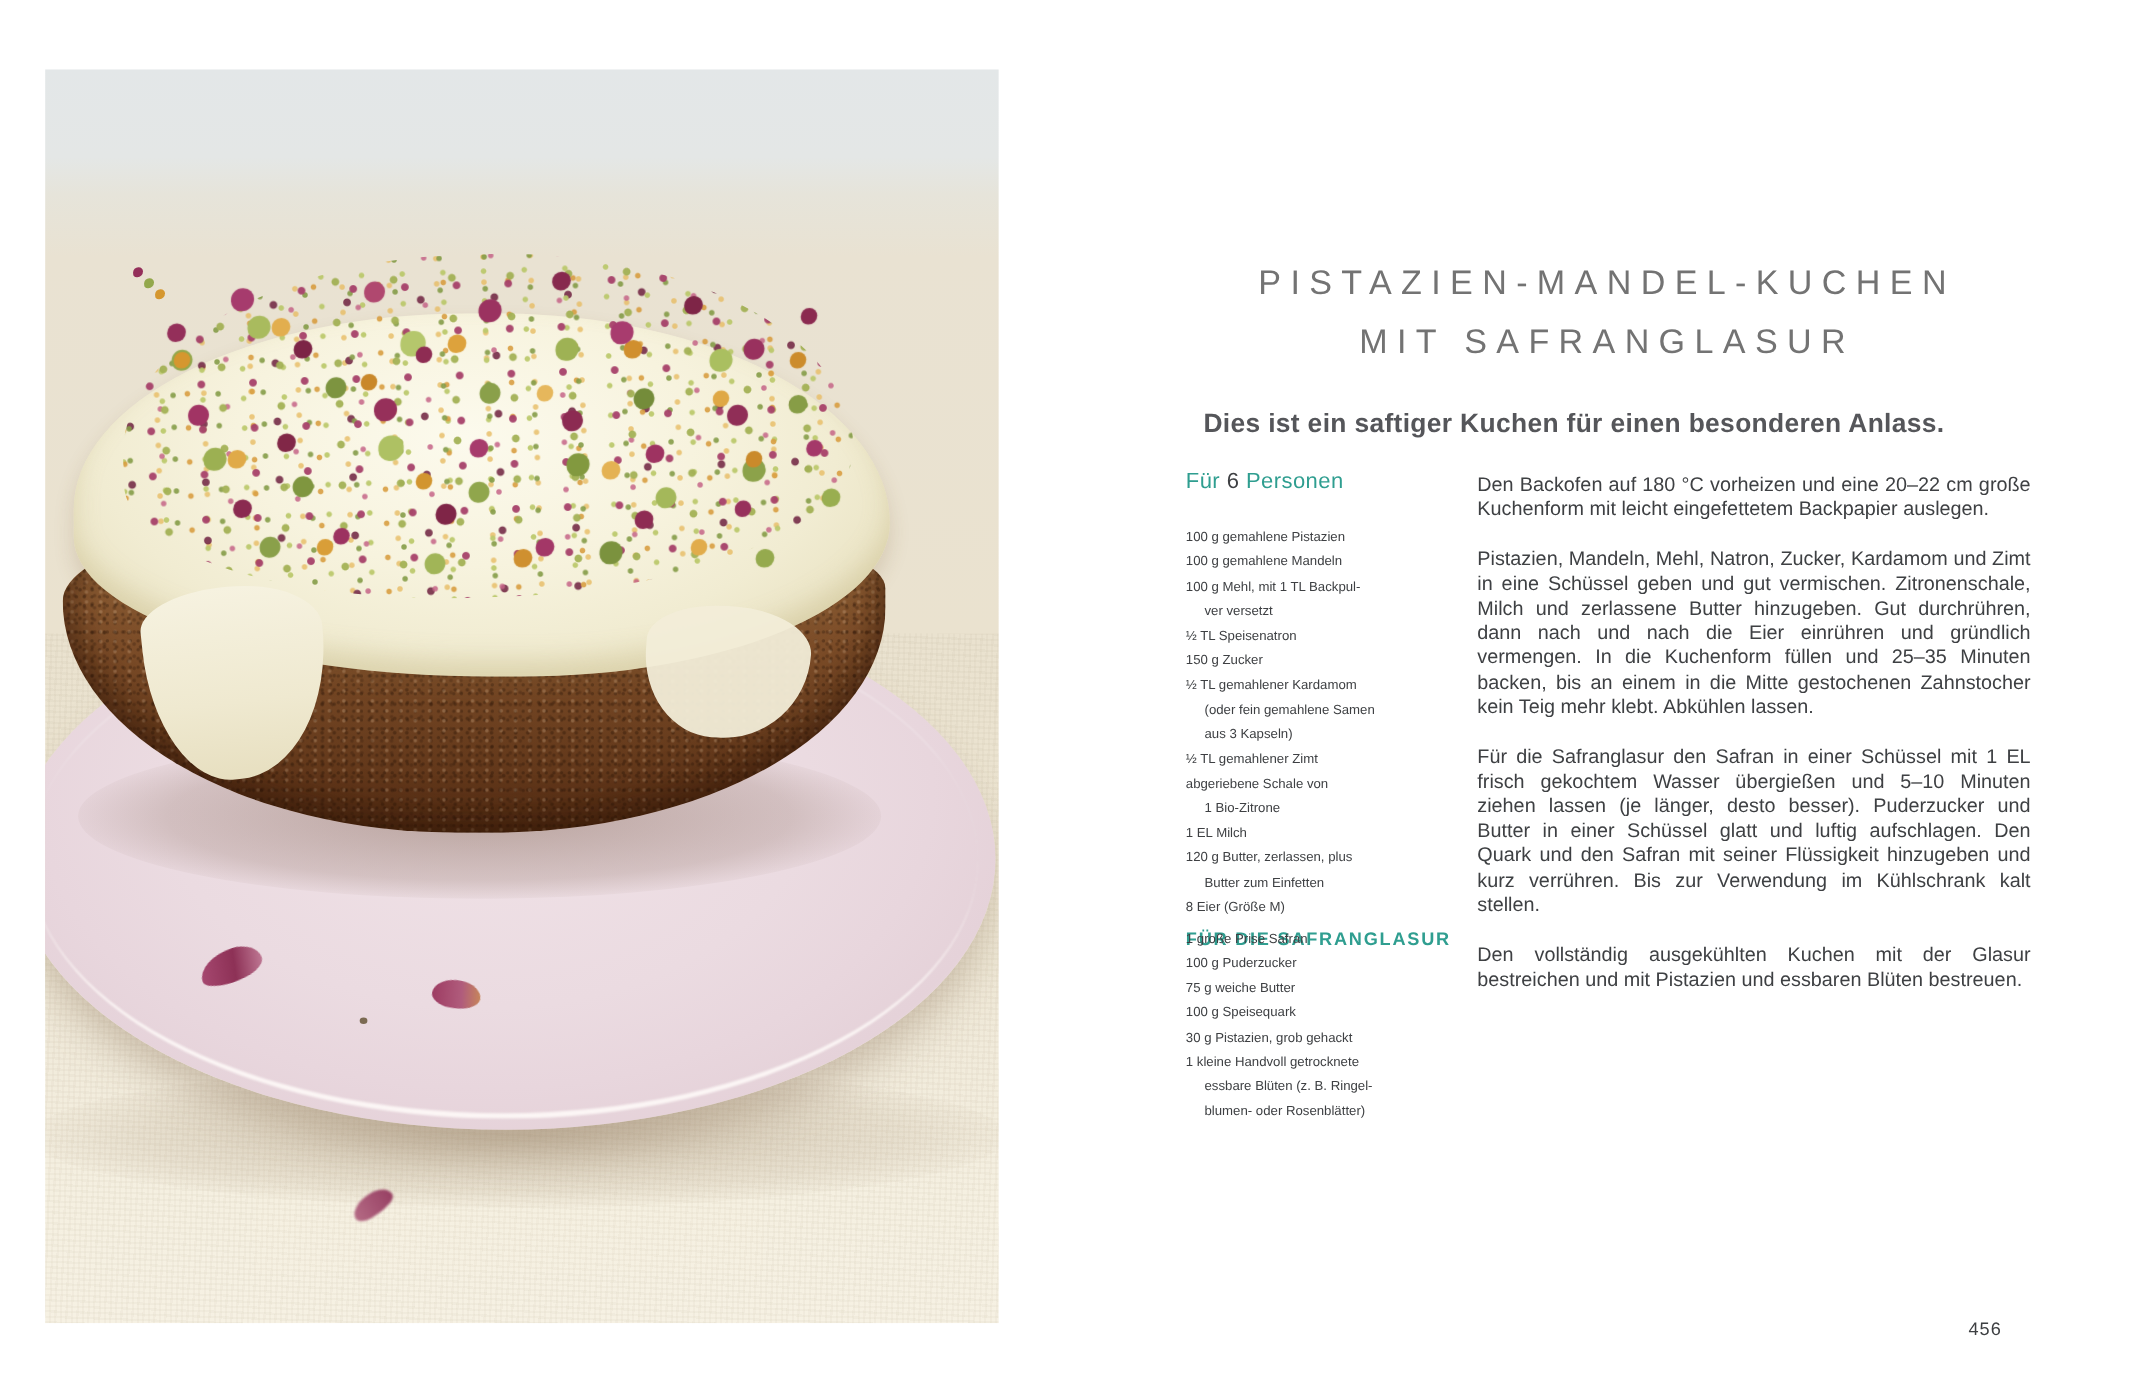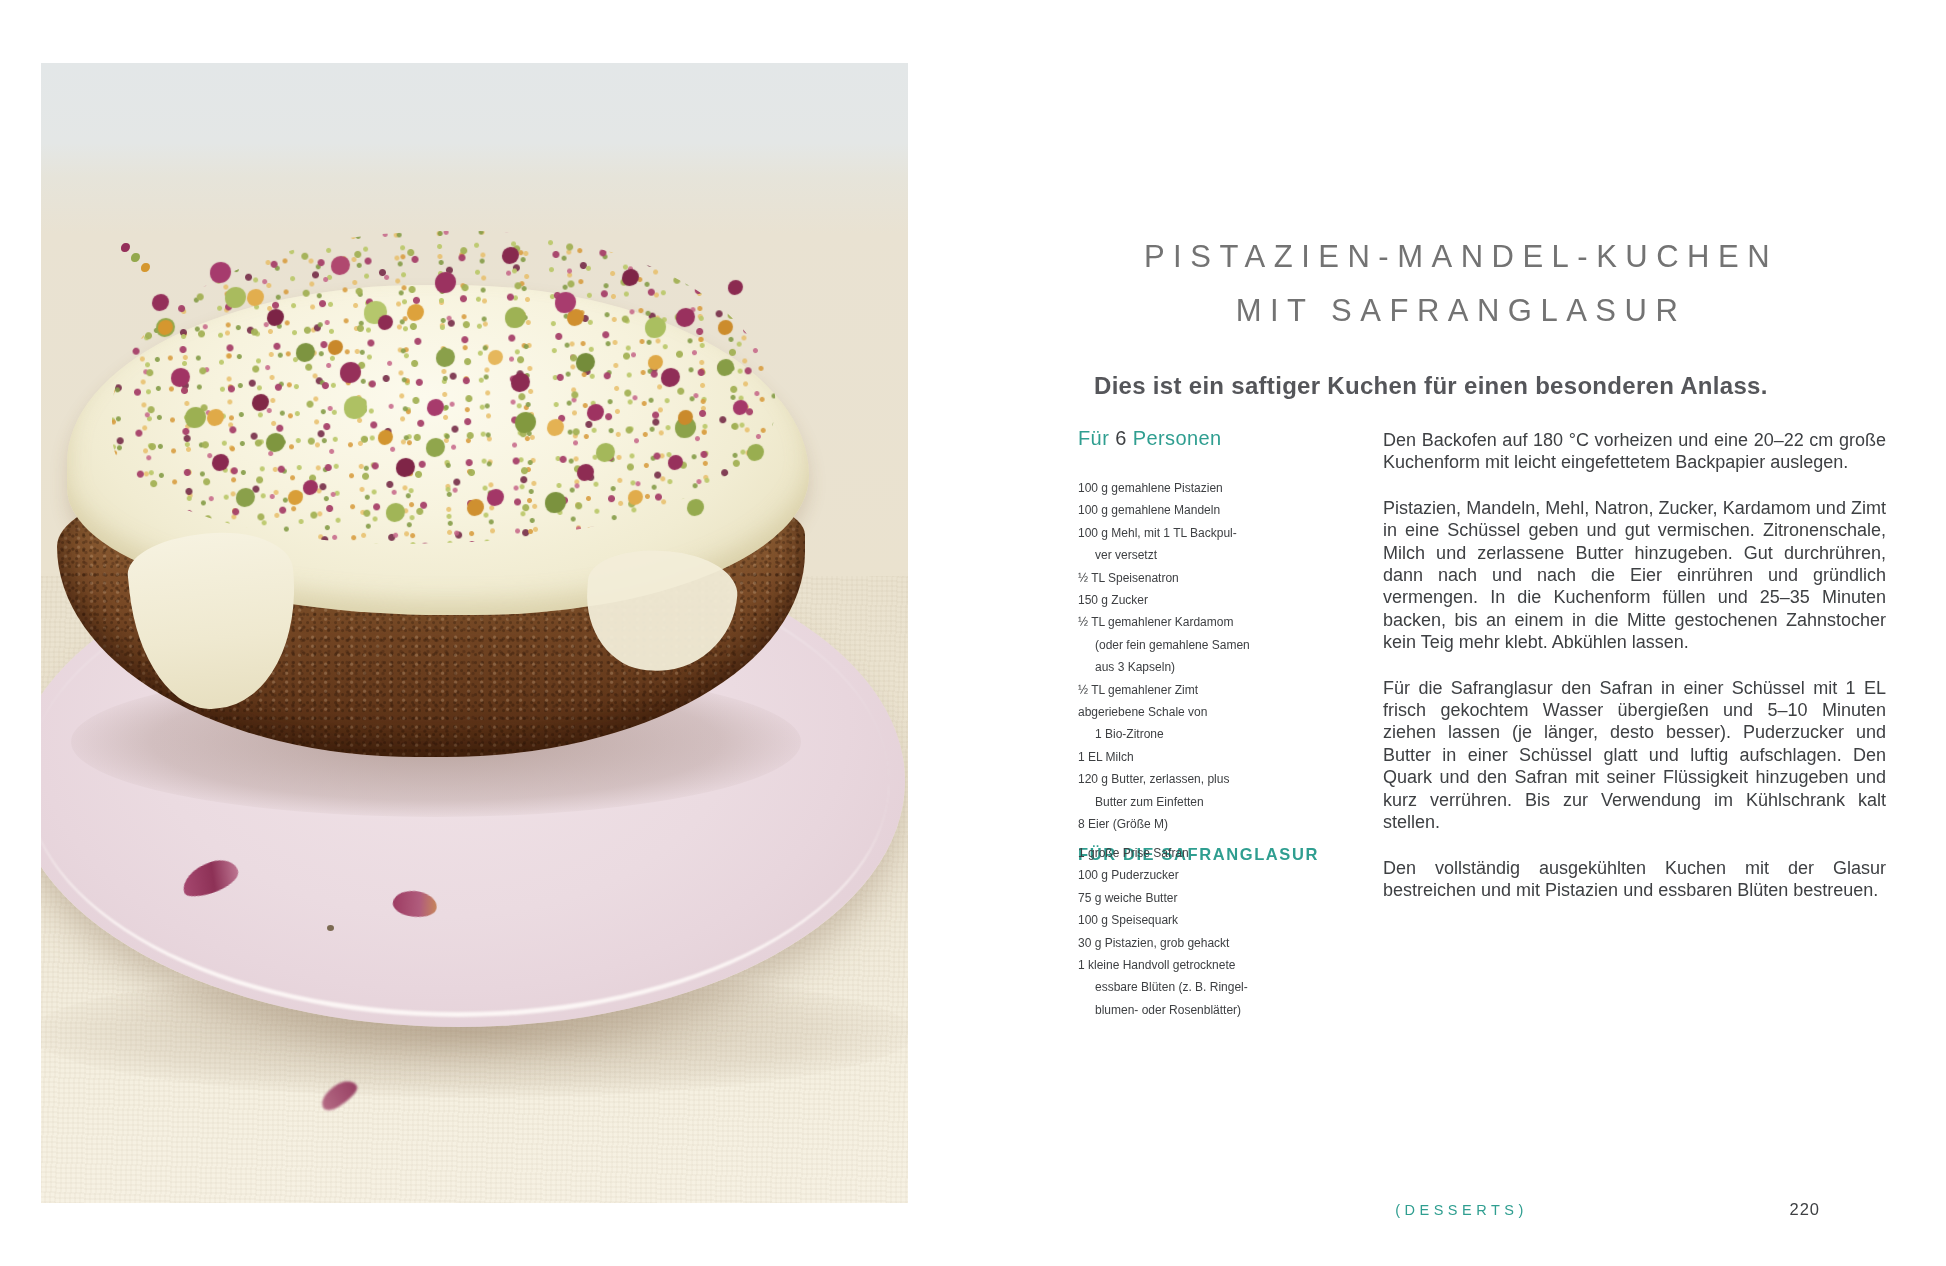--- a/index.html
+++ b/index.html
@@ -99,21 +99,21 @@
   .intro{position:absolute;left:1078px;top:356px;margin:16px;font-size:24px;color:#55565a;letter-spacing:.3px;font-weight:bold;}
   .serves{position:absolute;left:1078px;top:427px;font-size:20px;color:#2f9e90;letter-spacing:.4px;}
   .serves .count{color:#3e4043;}
   .ing-list{position:absolute;left:1078px;width:280px;font-size:12px;}
   .ing-main{top:477px;}
   .ing-glaze{top:842px;}
   .ing-line{line-height:22.4px;white-space:nowrap;}
   .ing-line.indent{padding-left:17px;}
   .glaze-head{position:absolute;left:1078px;top:845px;margin:0;font-size:16.5px;font-weight:700;
       letter-spacing:1.6px;color:#2f9e90;}
-  .instructions{position:absolute;left:1343px;top:429px;width:503px;font-size:18px;margin-left:40px;}
+  .instructions{position:absolute;left:1343px;top:429px;width:503px;font-size:18px;}
   .instructions .para{margin:0 0 23px 0;line-height:22.4px;text-align:justify;hyphens:auto;}
   .section-label{position:absolute;left:1078px;top:1202px;width:767px;text-align:center;
       font-size:14.5px;letter-spacing:4.5px;color:#2f9e90;}
   .page-number{position:absolute;left:1755px;top:1200px;width:65px;text-align:right;
       font-size:16.5px;letter-spacing:1px;color:#3e4043;}
 </style>
 </head>
 <body>
 
 <div class="spread">
@@ -212,17 +212,16 @@
 
         <p class="para">Den Backofen auf 180 °C vorheizen und eine 20–22 cm große Kuchenform mit leicht eingefettetem Backpapier auslegen.</p>
 
         <p class="para">Pistazien, Mandeln, Mehl, Natron, Zucker, Kardamom und Zimt in eine Schüssel geben und gut vermischen. Zitronenschale, Milch und zerlassene Butter hinzugeben. Gut durchrühren, dann nach und nach die Eier einrühren und gründlich vermengen. In die Kuchenform füllen und 25–35 Minuten backen, bis an einem in die Mitte gestochenen Zahnstocher kein Teig mehr klebt. Abkühlen lassen.</p>
 
         <p class="para">Für die Safranglasur den Safran in einer Schüssel mit 1 EL frisch gekochtem Wasser übergießen und 5–10 Minuten ziehen lassen (je länger, desto besser). Puderzucker und Butter in einer Schüssel glatt und luftig aufschlagen. Den Quark und den Safran mit seiner Flüssigkeit hinzugeben und kurz verrühren. Bis zur Verwendung im Kühlschrank kalt stellen.</p>
 
         <p class="para">Den vollständig ausgekühlten Kuchen mit der Glasur bestreichen und mit Pistazien und essbaren Blüten bestreuen.</p>
       </section>
 
-    <div class="section-label">(DESSERTS)</div>
-    <div class="page-number">220</div>
+    <div class="page-number">456</div>
   </main>
 
 </div>
 
 </body></html>

